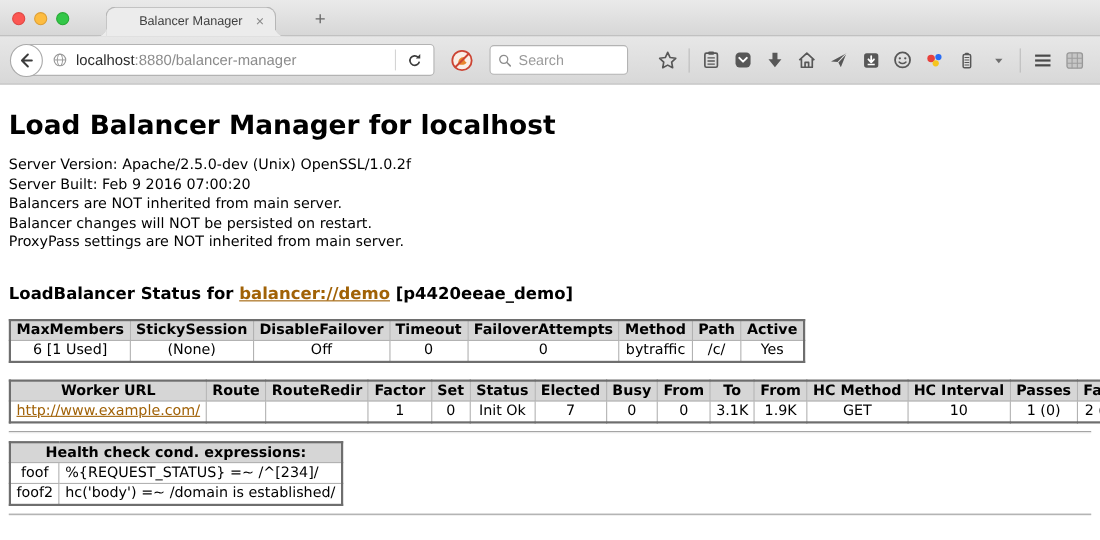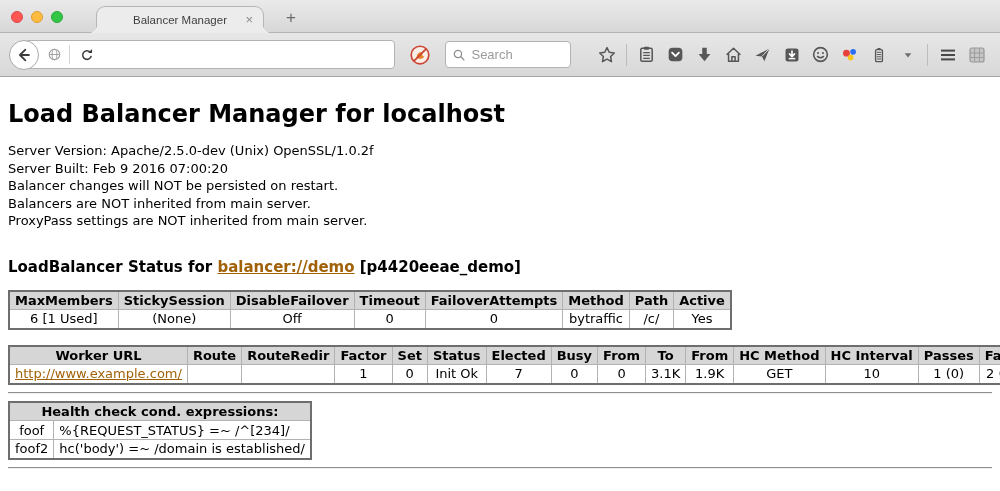--- a/index.html
+++ b/index.html
@@ -9,21 +9,21 @@
   
   .titlebar { position:relative; height:33px;
     background:linear-gradient(#eaeaea,#d7d7d7);
     border-bottom:1px solid #b4b4b4; }
   .traffic { position:absolute; left:11px; top:11px; display:flex; gap:8px; }
   .light { width:12px; height:12px; border-radius:50%; }
   .light.red    { background:#fc5753; border:1px solid #df4744; }
   .light.yellow { background:#fdbc40; border:1px solid #de9f34; }
   .light.green  { background:#33c748; border:1px solid #27aa35; }
 
-  .tab { position:absolute; left:96px; bottom:-1px; width:168px; height:27px;
+  .tab { position:absolute; left:96px; bottom:-1px; width:155px; height:27px;
     background:#ececec; border:1px solid #b6b6b6; border-bottom:none;
     border-radius:9px 9px 0 0; display:flex; align-items:center;
     justify-content:center; font-family:"Liberation Sans",sans-serif;
     font-size:11.5px; color:#3f3f3f; }
   .tab::before { content:""; position:absolute; left:-9px; bottom:0; width:9px; height:9px;
     background:radial-gradient(circle at 0 0, rgba(0,0,0,0) 9px, #ececec 9.5px); }
   .tab::after  { content:""; position:absolute; right:-9px; bottom:0; width:9px; height:9px;
     background:radial-gradient(circle at 100% 0, rgba(0,0,0,0) 9px, #ececec 9.5px); }
   .tab-close { position:absolute; right:10px; top:5px; font-size:13px; color:#8a8a8a;
     cursor:default; line-height:16px; }
@@ -105,20 +105,21 @@
     </div>
 
     <div class="urlbar">
       <span class="url-globe">
         <svg width="15" height="15" viewBox="0 0 20 20">
           <circle cx="10" cy="10" r="7" fill="none" stroke="#9a9a9a" stroke-width="1.4"></circle>
           <ellipse cx="10" cy="10" rx="3.2" ry="7" fill="none" stroke="#9a9a9a" stroke-width="1.2"></ellipse>
           <path d="M3.4 10h13.2" stroke="#9a9a9a" stroke-width="1.2"></path>
         </svg>
       </span>
+      <span class="url-text"><span class="url-host">localhost</span><span class="url-rest">:8880/balancer-manager</span></span>
       <span class="sep-in"></span>
       <span class="icon-btn reload-btn">
         <svg width="16" height="16" viewBox="0 0 20 20">
           <path d="M15.3 11.2a5.4 5.4 0 1 1-1.4-4.9" fill="none" stroke="#3c3c3c" stroke-width="1.9"></path>
           <path d="M16.3 2.6v5h-5z" fill="#3c3c3c"></path>
         </svg>
       </span>
     </div>
 
     <div class="icon-btn blocked-btn">
@@ -240,22 +241,22 @@
     </div>
   </div>
 
   <div class="content">
 
     <h1>Load Balancer Manager for localhost</h1>
 
     <div class="info">
       <div>Server Version: Apache/2.5.0-dev (Unix) OpenSSL/1.0.2f</div>
       <div>Server Built: Feb 9 2016 07:00:20</div>
+      <div>Balancers are NOT inherited from main server.</div>
       <div>Balancer changes will NOT be persisted on restart.</div>
-      <div>Balancers are NOT inherited from main server.</div>
       <div>ProxyPass settings are NOT inherited from main server.</div>
     </div>
 
     <h3><span>LoadBalancer Status for </span><a href="#" class="plink">balancer://demo</a><span> [p4420eeae_demo]</span></h3>
 
     <table>
       <tbody>
           <tr>
         <th style="width:93px">MaxMembers</th>
         <th style="width:97px">StickySession</th>

